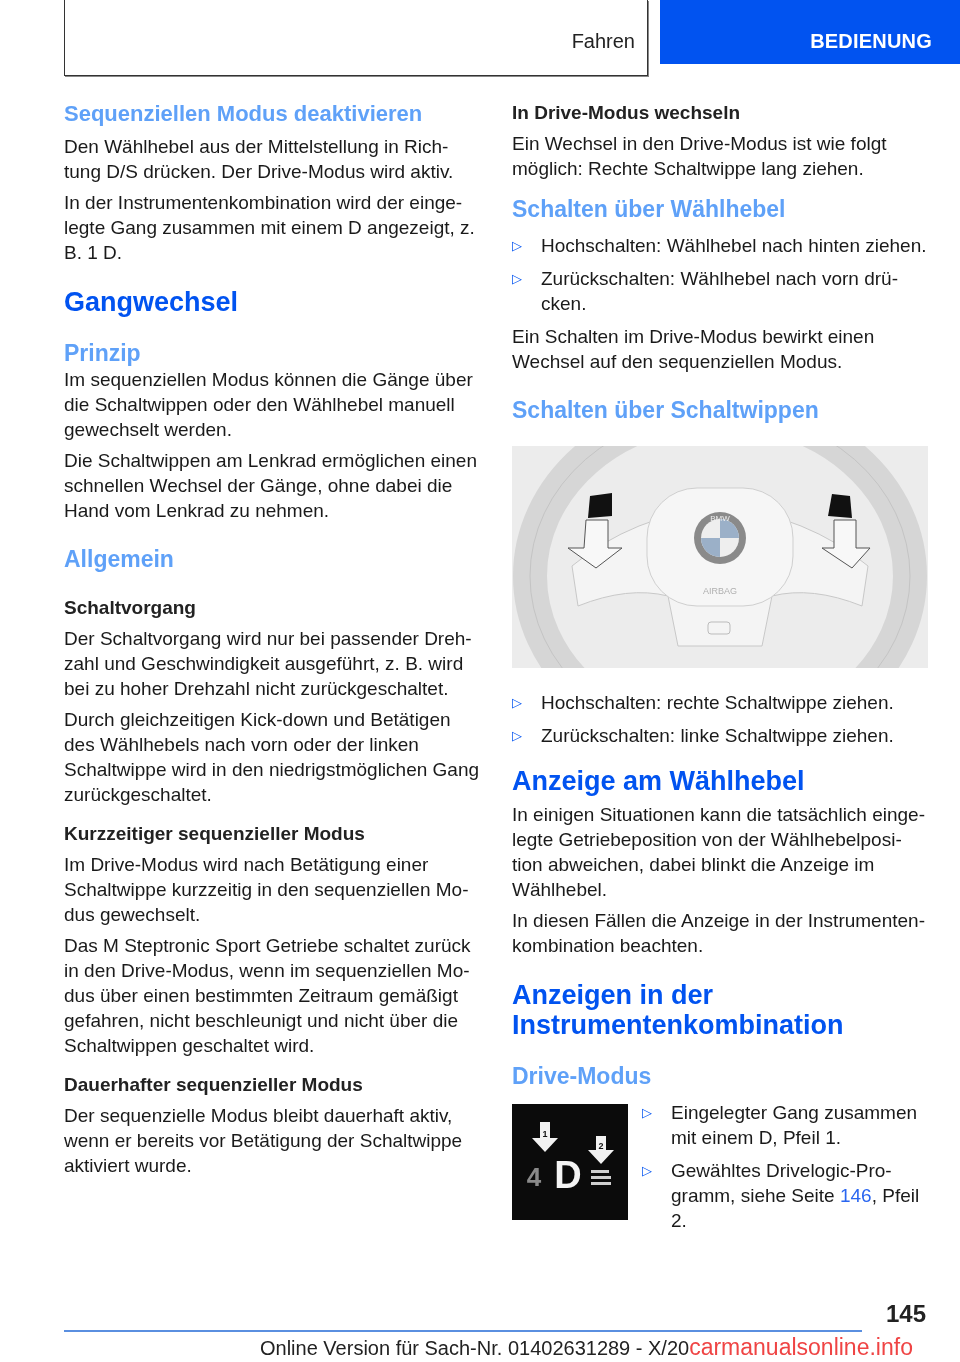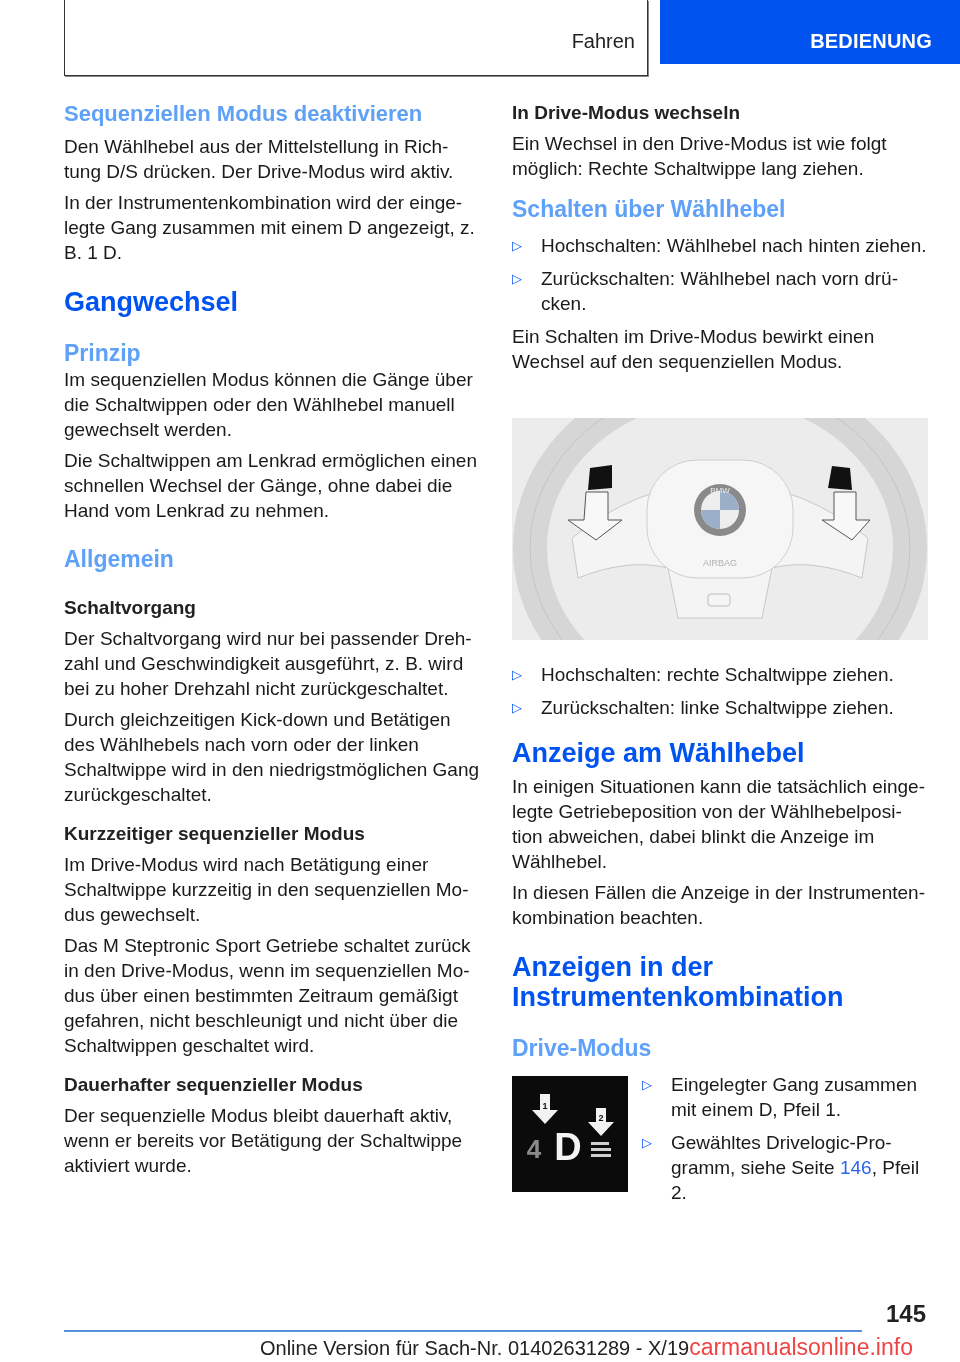--- a/index.html
+++ b/index.html
@@ -107,20 +107,21 @@
   <p class="t">Ein Wechsel in den Drive-Modus ist wie folgt möglich: Rechte Schaltwippe lang ziehen.</p>
   <div class="gap14"></div>
   <h2 class="h2">Schalten über Wählhebel</h2>
   <div class="gap10"></div>
   <ul class="bl">
     <li><span class="bullet">▷</span><span>Hochschalten: Wählhebel nach hinten ziehen.</span></li>
     <li><span class="bullet">▷</span><span>Zurückschalten: Wählhebel nach vorn drü-cken.</span></li>
   </ul>
   <p class="t">Ein Schalten im Drive-Modus bewirkt einen Wechsel auf den sequenziellen Modus.</p>
   <div class="gap22"></div>
+  <h2 class="h2">Schalten über Schaltwippen</h2>
   <div class="gap22"></div>
   <div class="wheel">
     <svg width="416" height="222" viewBox="0 0 416 222">
       <rect width="416" height="222" fill="#ececec"></rect>
       <ellipse cx="208" cy="130" rx="190" ry="165" fill="none" stroke="#d6d6d6" stroke-width="34"></ellipse>
       <ellipse cx="208" cy="130" rx="190" ry="165" fill="none" stroke="#c4c4c4" stroke-width="1"></ellipse>
       <path d="M60 120 Q120 70 208 60 Q296 70 356 120 L350 160 Q300 140 260 150 L250 200 L166 200 L156 150 Q116 140 66 160 Z" fill="#f4f4f4" stroke="#c8c8c8"></path>
       <rect x="135" y="42" width="146" height="118" rx="50" fill="#f6f6f6" stroke="#cfcfcf"></rect>
       <circle cx="208" cy="92" r="26" fill="#8a8a8a"></circle>
       <circle cx="208" cy="92" r="19" fill="#eeeeee"></circle>
@@ -169,14 +170,14 @@
     <ul class="bl" style="flex:1;">
       <li><span class="bullet">▷</span><span>Eingelegter Gang zusammen mit einem D, Pfeil 1.</span></li>
       <li><span class="bullet">▷</span><span>Gewähltes Drivelogic-Pro-gramm, siehe Seite </span><span class="link">146</span><span>, Pfeil 2.</span></li>
     </ul>
   </div>
 </div>
 
 <div class="page-num">145</div>
 <div class="footer-rule"></div>
 <div class="footer-text">
-  <span>Online Version für Sach-Nr. 01402631289 - X/19</span><span class="watermark">carmanualsonline.info</span>
+  <span>Online Version für Sach-Nr. 01402631289 - X/20</span><span class="watermark">carmanualsonline.info</span>
 </div>
 
 </body></html>

